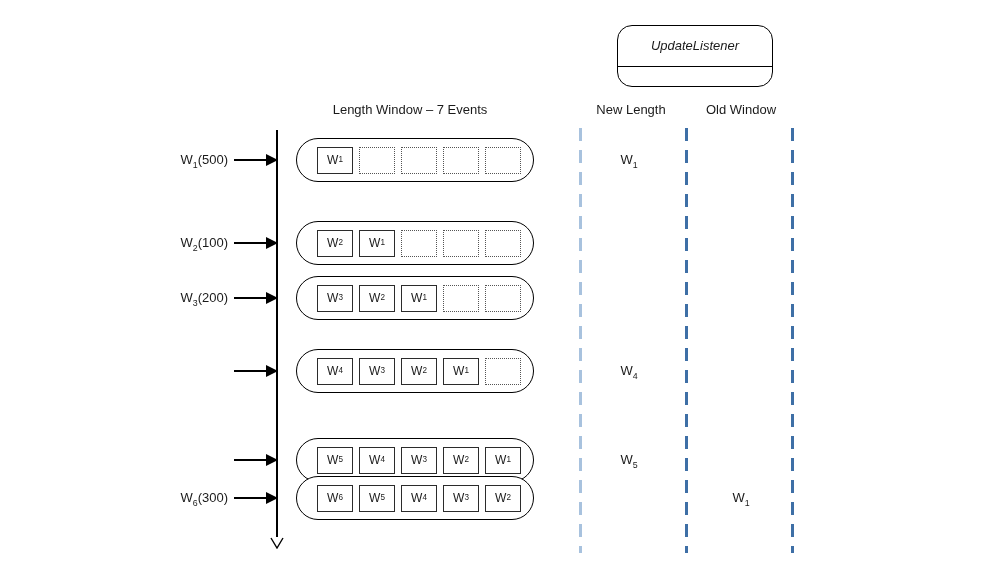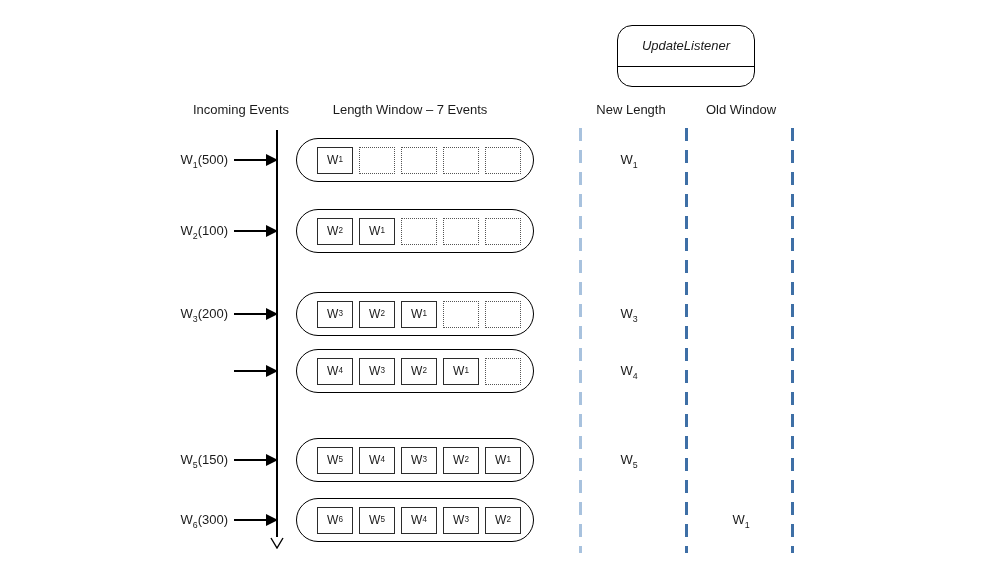--- a/index.html
+++ b/index.html
@@ -4,21 +4,21 @@
 <style>
   html,body{margin:0;padding:0;background:#fff;}
   .canvas{
     position:relative;width:984px;height:576px;background:#fff;
     font-family:"Liberation Sans",sans-serif;color:#1a1a1a;overflow:hidden;
   }
   sub{font-size:0.68em;line-height:0;}
 
   
   .listener-box{
-    position:absolute;left:617px;top:25px;width:138px;height:62px;
+    position:absolute;left:617px;top:25px;width:156px;height:62px;
     border:1px solid #000;border-radius:15px;box-sizing:border-box;background:#fff;
   }
   .listener-title{
     height:40px;line-height:40px;text-align:center;
     font-style:italic;font-size:13px;border-bottom:1px solid #000;
   }
   .listener-body{height:20px;}
 
   
   .hdr{position:absolute;top:102px;height:16px;font-size:13px;text-align:center;white-space:nowrap;}
@@ -36,22 +36,22 @@
   .lane{
     position:absolute;top:128px;width:3px;height:425px;
     background:repeating-linear-gradient(to bottom,var(--lane-c) 0 13px,transparent 13px 22px);
   }
   .lane-1{left:579px;--lane-c:var(--lane-light);}
   .lane-2{left:685px;--lane-c:var(--lane-dark);}
   .lane-3{left:791px;--lane-c:var(--lane-dark);}
 
   
   .row{position:absolute;left:0;width:984px;height:44px;}
-  .row-1{top:138px}.row-2{top:209px}.row-3{top:292px}
-  .row-4{top:349px}.row-5{top:438px}.row-6{top:498px}
+  .row-1{top:138px}.row-2{top:221px}.row-3{top:276px}
+  .row-4{top:349px}.row-5{top:438px}.row-6{top:476px}
 
   .incoming-label{
     position:absolute;left:110px;width:118px;height:44px;line-height:44px;
     text-align:right;font-size:13px;white-space:nowrap;
   }
   .arrow-line{position:absolute;left:234px;top:21px;width:34px;height:2px;background:#000;}
   .arrow-head{
     position:absolute;left:266px;top:16px;width:0;height:0;
     border-left:12px solid #000;border-top:6px solid transparent;border-bottom:6px solid transparent;
   }
@@ -75,21 +75,20 @@
 </head>
 <body>
 
 <div class="canvas" style="--lane-light: #a8c2de; --lane-dark: #3e6fa6; color: rgb(26, 26, 26);">
 
   <div class="listener-box">
     <div class="listener-title">UpdateListener</div>
     <div class="listener-body"></div>
   </div>
 
-  <div class="hdr hdr-incoming">Incoming Events</div>
   <div class="hdr hdr-window">Length Window – 7 Events</div>
   <div class="hdr hdr-new">New Length</div>
   <div class="hdr hdr-old">Old Window</div>
 
   <div class="timeline"></div>
   <div class="timeline-arrowhead">
     <svg width="14" height="12" viewBox="0 0 14 12">
         <polyline points="1,1 7,11 13,1" fill="none" stroke="#000" stroke-width="1.4"></polyline>
       </svg>
   </div>
@@ -129,36 +128,34 @@
         <div class="incoming-label">W<sub>3</sub>(200)</div>
         <div class="arrow-line"></div>
         <div class="arrow-head"></div>
         <div class="window-pill">
           <div class="slot slot-filled">W<sub>3</sub></div>
           <div class="slot slot-filled">W<sub>2</sub></div>
           <div class="slot slot-filled">W<sub>1</sub></div>
           <div class="slot slot-empty"></div>
           <div class="slot slot-empty"></div>
         </div>
-        <div class="new-event-label">W<sub>3</sub></div>
       </div>
       <div class="row row-4">
         <div class="arrow-line"></div>
         <div class="arrow-head"></div>
         <div class="window-pill">
           <div class="slot slot-filled">W<sub>4</sub></div>
           <div class="slot slot-filled">W<sub>3</sub></div>
           <div class="slot slot-filled">W<sub>2</sub></div>
           <div class="slot slot-filled">W<sub>1</sub></div>
           <div class="slot slot-empty"></div>
         </div>
         <div class="new-event-label">W<sub>4</sub></div>
       </div>
       <div class="row row-5">
-        <div class="incoming-label">W<sub>5</sub>(150)</div>
         <div class="arrow-line"></div>
         <div class="arrow-head"></div>
         <div class="window-pill">
           <div class="slot slot-filled">W<sub>5</sub></div>
           <div class="slot slot-filled">W<sub>4</sub></div>
           <div class="slot slot-filled">W<sub>3</sub></div>
           <div class="slot slot-filled">W<sub>2</sub></div>
           <div class="slot slot-filled">W<sub>1</sub></div>
         </div>
         <div class="new-event-label">W<sub>5</sub></div>

